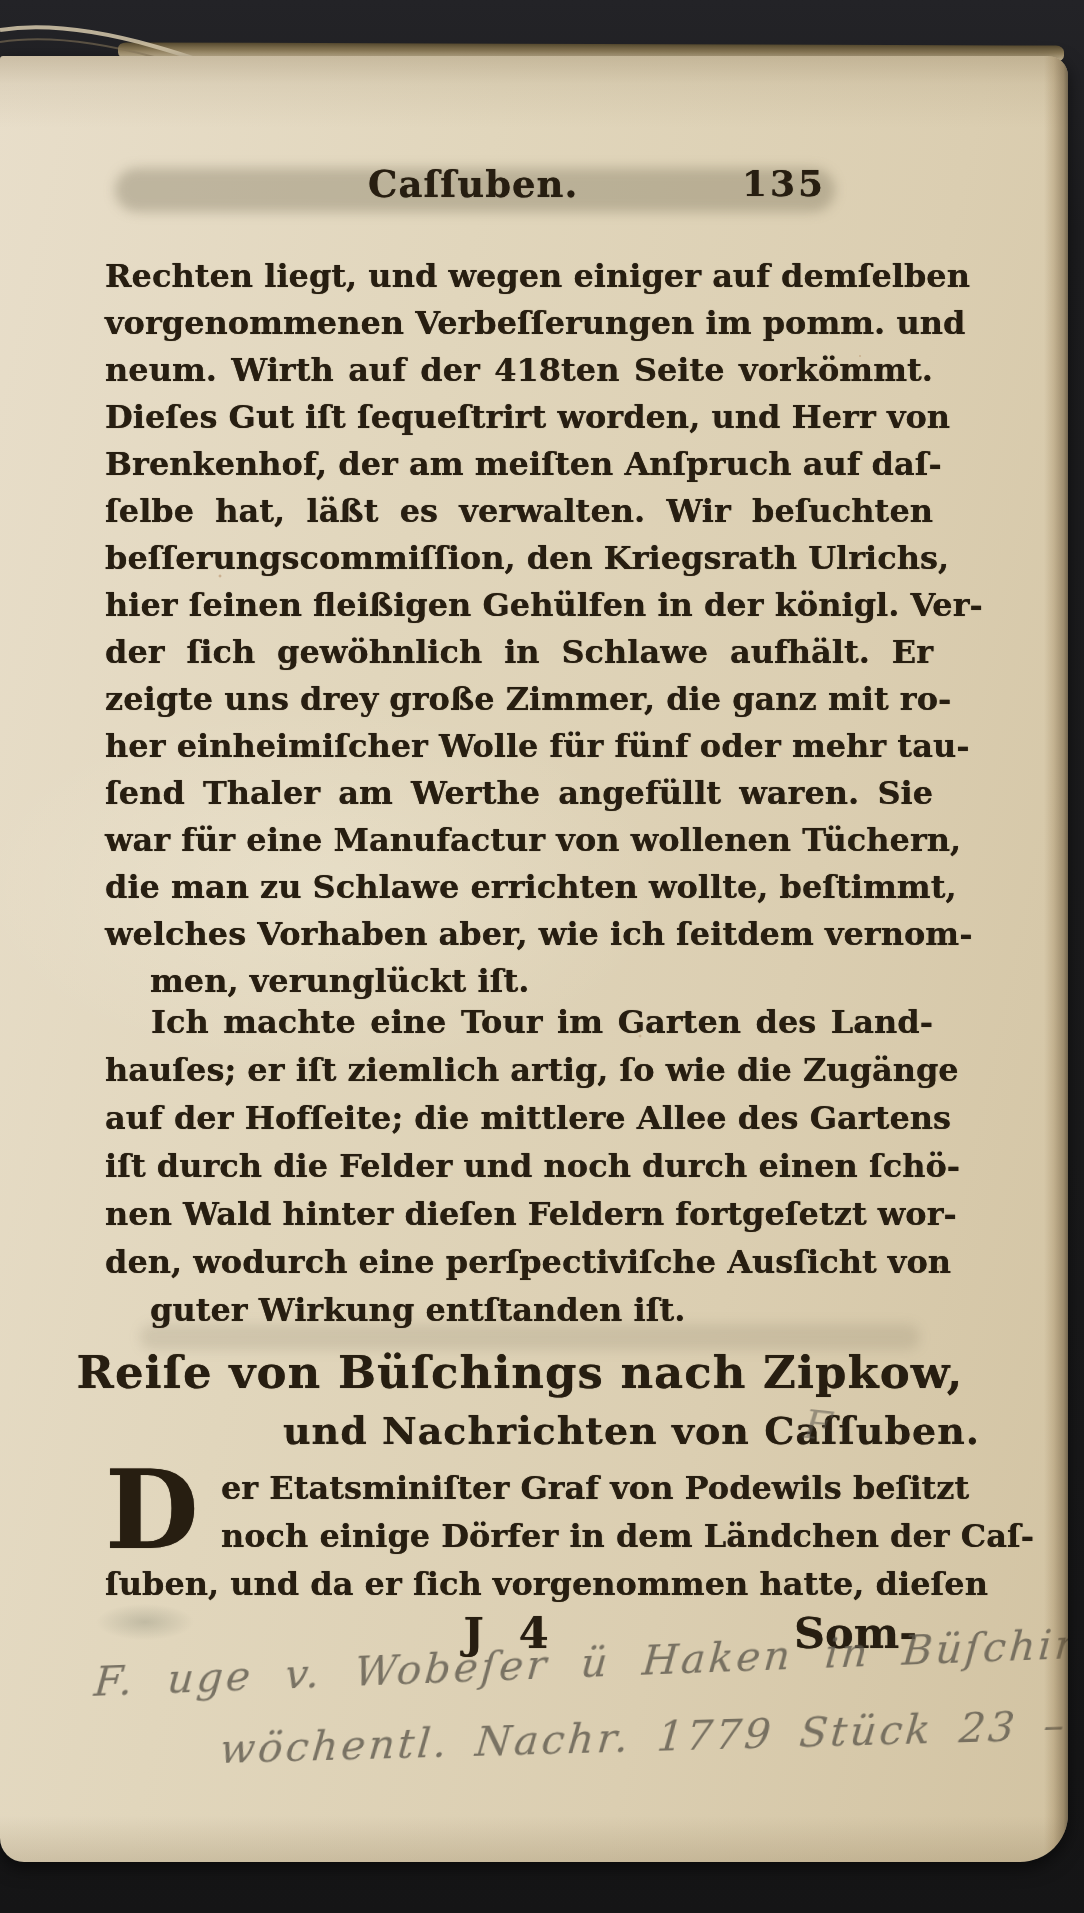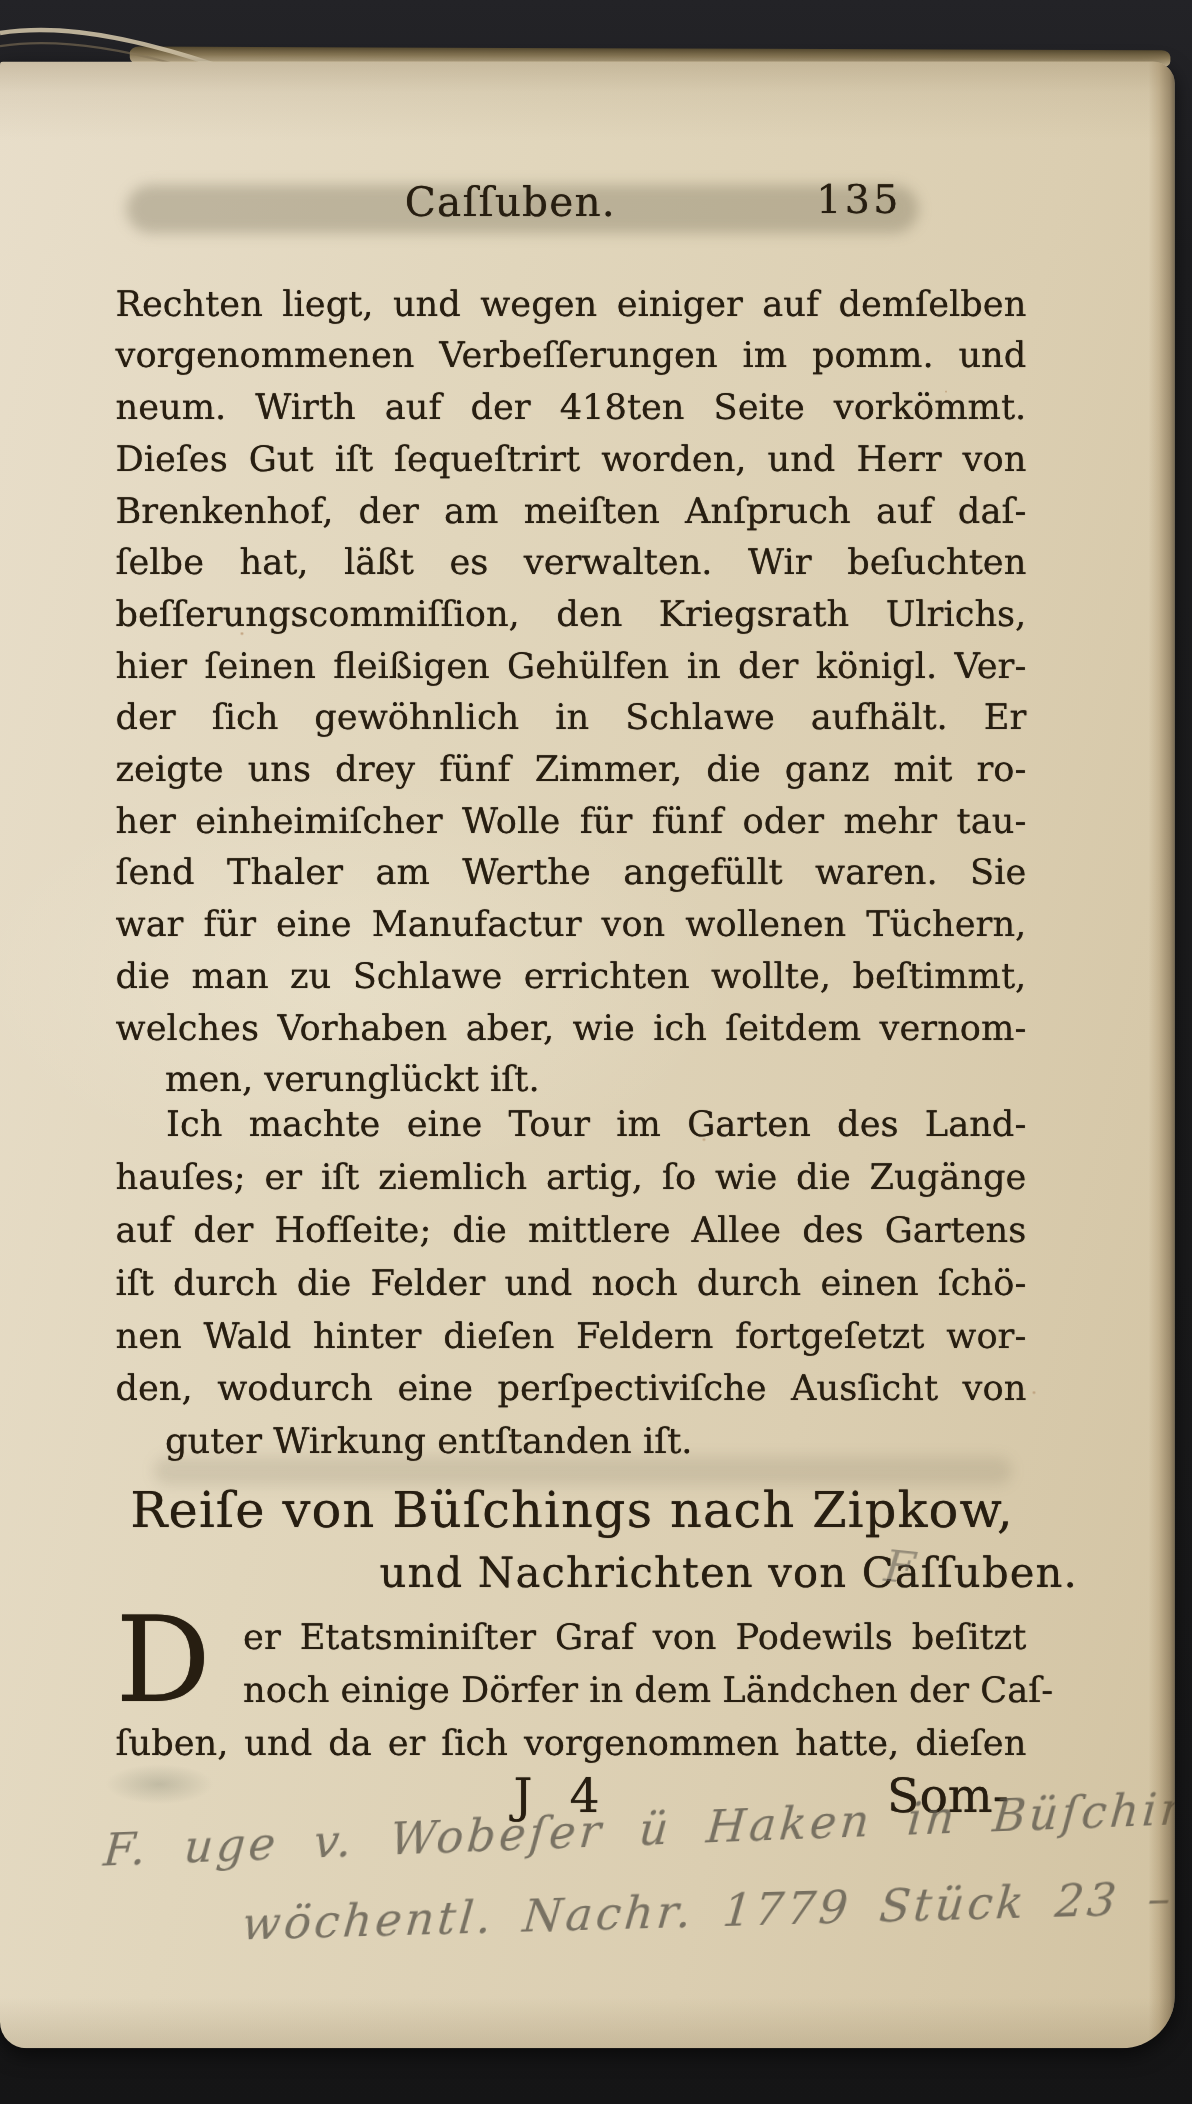--- a/index.html
+++ b/index.html
@@ -36,21 +36,21 @@
     position:absolute;left:118px;top:44px;width:946px;height:16px;
     background:linear-gradient(180deg,#55492f 0%,#8d7c59 45%,#bfae8b 80%,#d4c6a6 100%);
     border-radius:8px/6px;transform:rotate(0.2deg);
   }
   .curl-svg{position:absolute;left:0;top:0;}
   
   .ghost{position:absolute;background:rgba(100,92,70,0.30);filter:blur(6px);border-radius:22px;}
   .ghost.g-header{left:115px;top:112px;width:720px;height:44px;}
   .ghost.g-mid{left:140px;top:1268px;width:780px;height:26px;background:rgba(100,92,70,0.14);}
   
-  .ink{color:#271e11;text-shadow:0 0 0.7px rgba(38,28,14,0.85);font-weight:normal;}
+  .ink{color:#271e11;text-shadow:0 0 0.7px rgba(38,28,14,0.85);font-weight:bold;}
   .hdr-title{position:absolute;left:368px;top:106px;font-size:37px;letter-spacing:1px;}
   .hdr-num{position:absolute;left:742px;top:106px;font-size:36px;letter-spacing:3px;}
   .textblock{position:absolute;left:105px;width:828px;}
   .p1{top:197px;}
   .p2{top:942px;}
   .p3{top:1408px;}
   .line{height:47px;line-height:47px;font-size:32px;text-align:justify;text-align-last:justify;overflow:visible;white-space:nowrap;}
   .p2 .line,.p3 .line{height:48px;line-height:48px;}
   .line.short{text-align-last:left;white-space:normal;margin-left:45px;}
   .line.indent{padding-left:46px;}
@@ -90,21 +90,21 @@
   <div class="textblock p1">
     <div class="ink line">Rechten liegt, und wegen einiger auf demſelben</div>
     <div class="ink line">vorgenommenen Verbeſſerungen im pomm. und</div>
     <div class="ink line">neum. Wirth auf der 418ten Seite vorkömmt.</div>
     <div class="ink line">Dieſes Gut iſt ſequeſtrirt worden, und Herr von</div>
     <div class="ink line">Brenkenhof, der am meiſten Anſpruch auf daſ-</div>
     <div class="ink line">ſelbe hat, läßt es verwalten.  Wir beſuchten</div>
     <div class="ink line">beſſerungscommiſſion, den Kriegsrath Ulrichs,</div>
     <div class="ink line">hier ſeinen fleißigen Gehülfen in der königl. Ver-</div>
     <div class="ink line">der ſich gewöhnlich in Schlawe aufhält.  Er</div>
-    <div class="ink line">zeigte uns drey fünf Zimmer, die ganz mit ro-</div>
+    <div class="ink line">zeigte uns drey große Zimmer, die ganz mit ro-</div>
     <div class="ink line">her einheimiſcher Wolle für fünf oder mehr tau-</div>
     <div class="ink line">ſend Thaler am Werthe angefüllt waren.  Sie</div>
     <div class="ink line">war für eine Manufactur von wollenen Tüchern,</div>
     <div class="ink line">die man zu Schlawe errichten wollte, beſtimmt,</div>
     <div class="ink line">welches Vorhaben aber, wie ich ſeitdem vernom-</div>
     <div class="ink line short">men, verunglückt iſt.</div>
   </div>
 
   <div class="textblock p2">
     <div class="ink line indent">Ich machte eine Tour im Garten des Land-</div>

